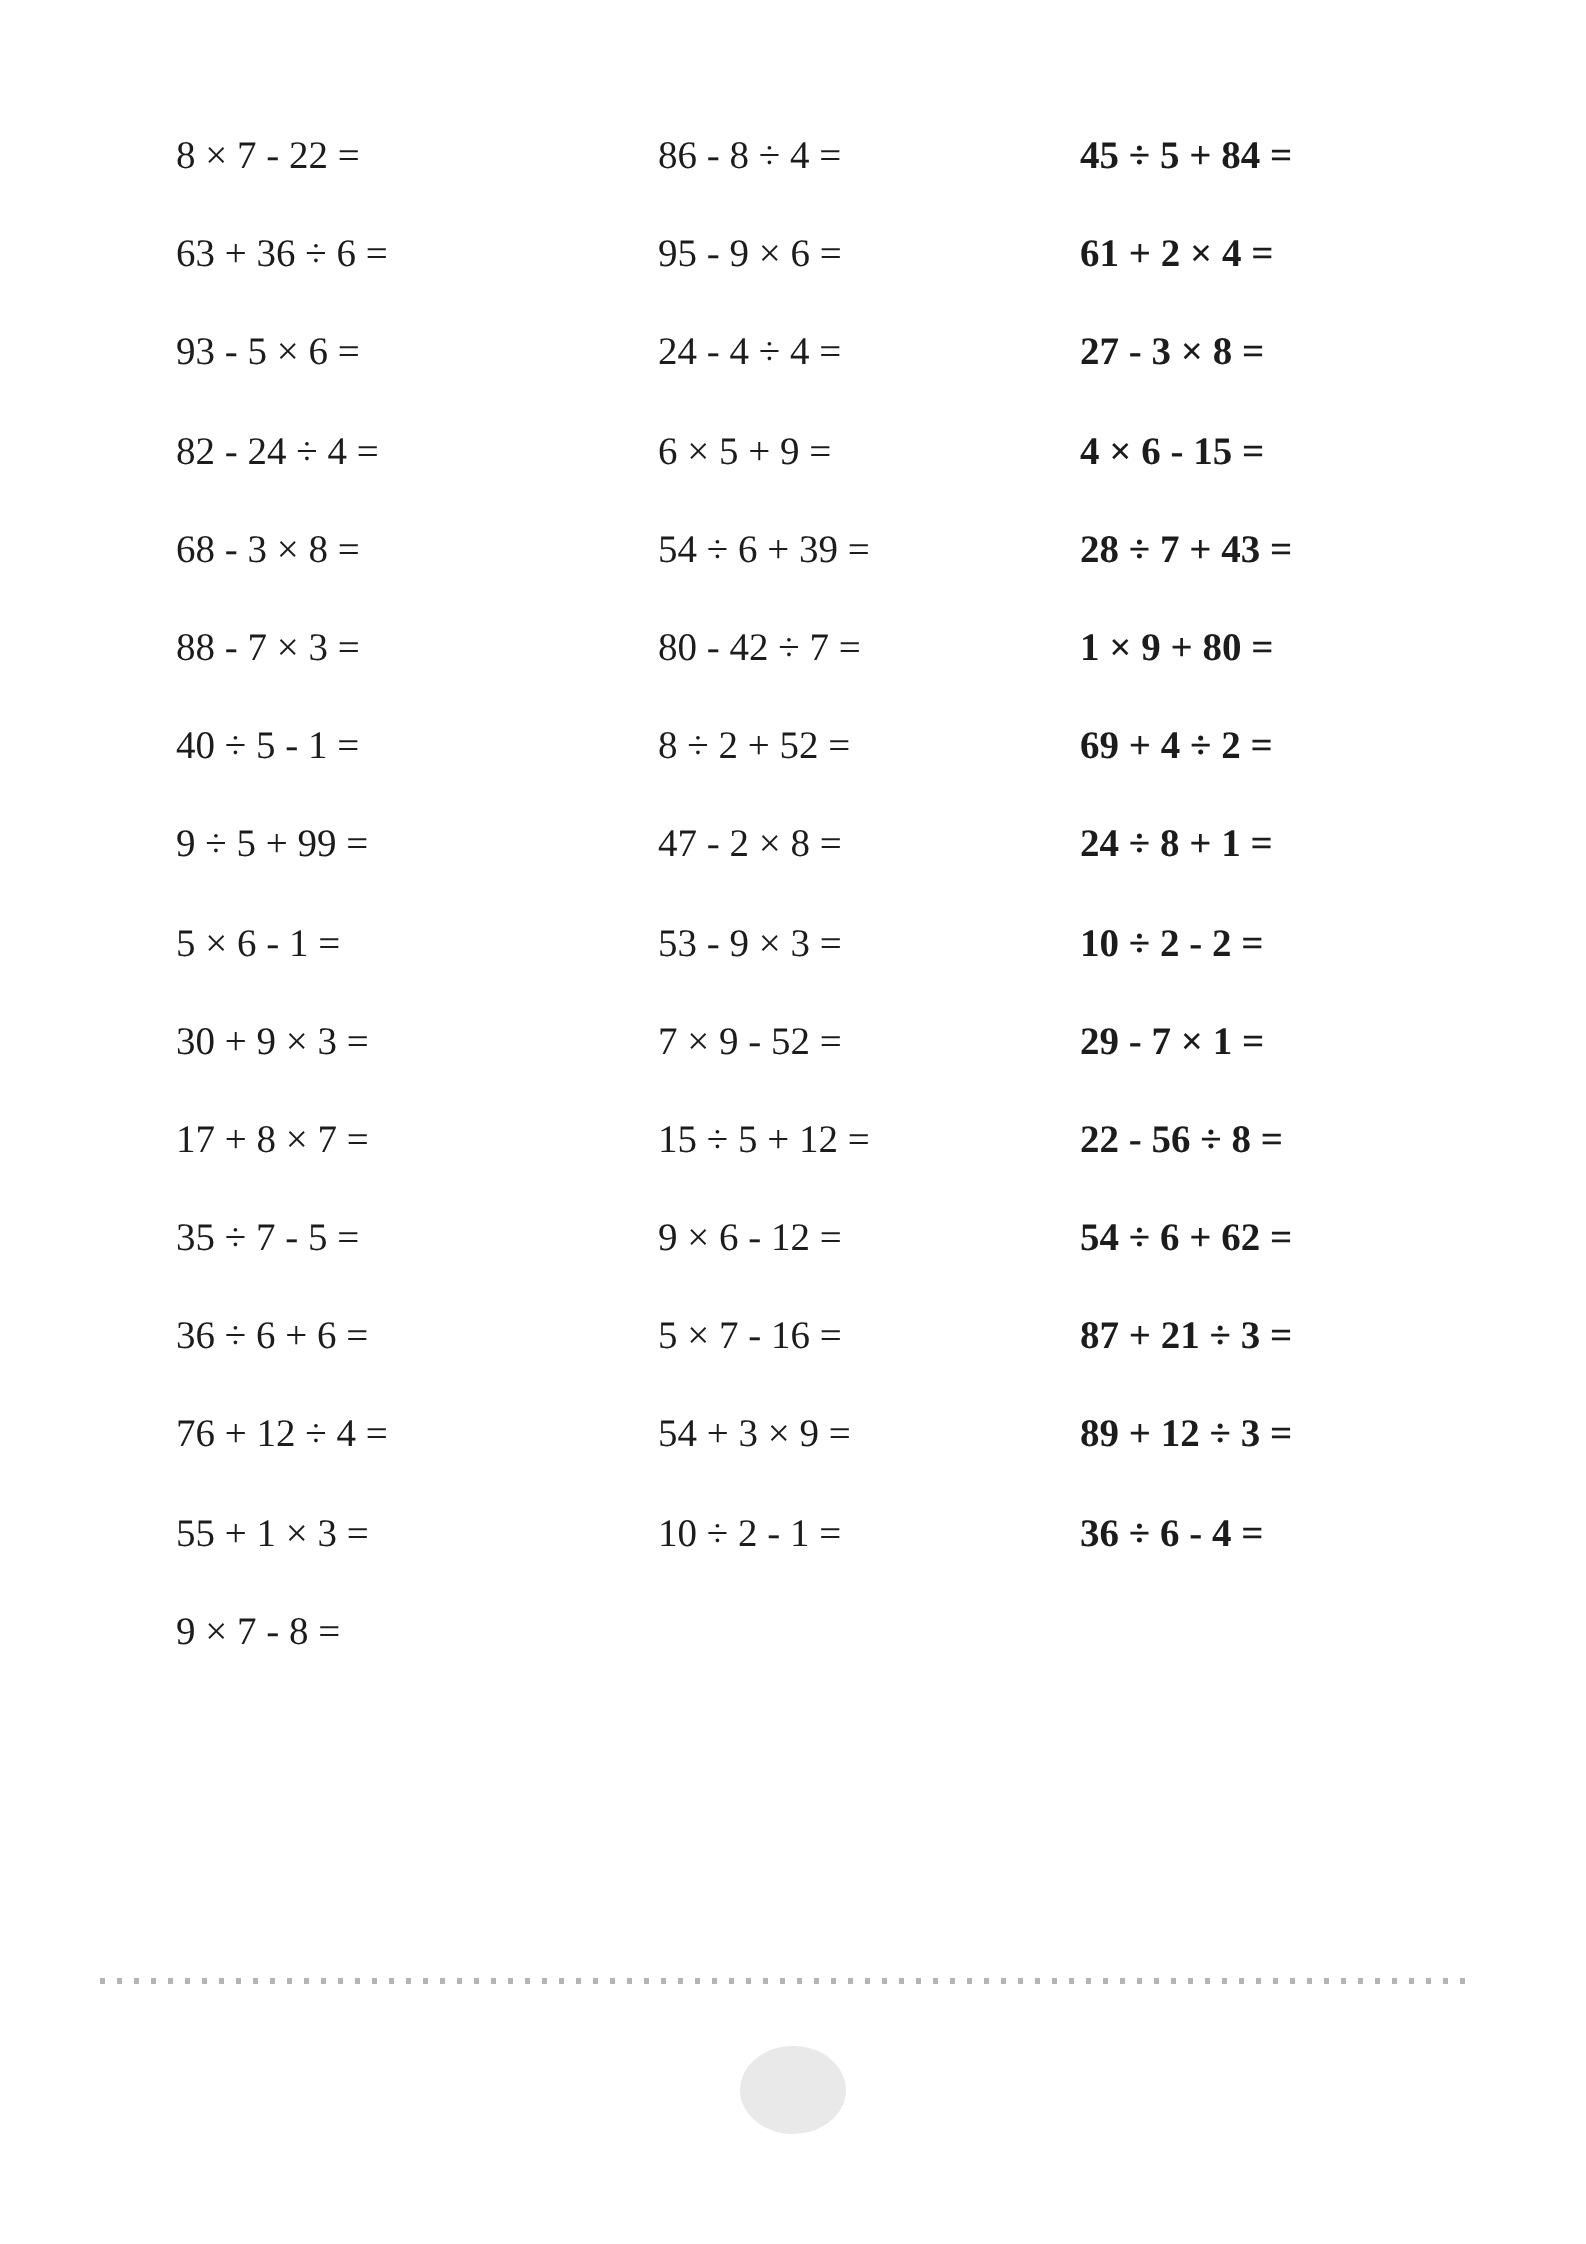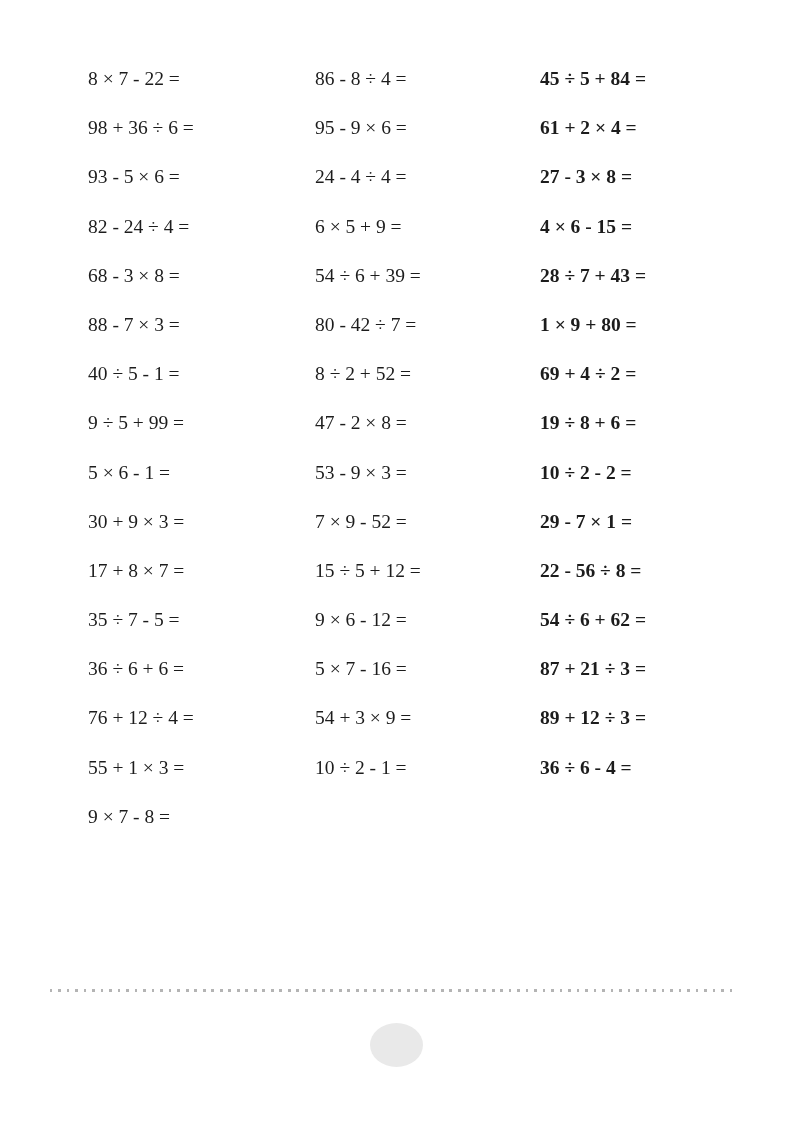--- a/index.html
+++ b/index.html
@@ -24,21 +24,21 @@
   }
   .cell {
     position: absolute;
     top: 0;
     font-size: 19.5px;
     line-height: 26px;
     white-space: pre;
     color: #1c1c1c;
   }
   .c0 { left: 88px; }
-  .c1 { left: 315px; text-align: right; }
+  .c1 { left: 329px; text-align: right; }
   .c2 { left: 540px; font-weight: bold; }
   .divider {
     position: absolute;
     left: 50px;
     top: 989px;
     width: 688px;
     height: 2.5px;
   }
   .footer-oval {
     position: absolute;
@@ -53,21 +53,21 @@
 <body>
 
 <div class="page" style="background: rgb(255, 255, 255);">
   <div class="problems" id="problem-grid">
       <div class="row">
         <span class="cell c0">8 × 7 - 22 =</span>
         <span class="cell c1">86 - 8 ÷ 4 =</span>
         <span class="cell c2">45 ÷ 5 + 84 =</span>
       </div>
       <div class="row">
-        <span class="cell c0">98 + 36 ÷ 6 =</span>
+        <span class="cell c0">63 + 36 ÷ 6 =</span>
         <span class="cell c1">95 - 9 × 6 =</span>
         <span class="cell c2">61 + 2 × 4 =</span>
       </div>
       <div class="row">
         <span class="cell c0">93 - 5 × 6 =</span>
         <span class="cell c1">24 - 4 ÷ 4 =</span>
         <span class="cell c2">27 - 3 × 8 =</span>
       </div>
       <div class="row">
         <span class="cell c0">82 - 24 ÷ 4 =</span>
@@ -85,21 +85,21 @@
         <span class="cell c2">1 × 9 + 80 =</span>
       </div>
       <div class="row">
         <span class="cell c0">40 ÷ 5 - 1 =</span>
         <span class="cell c1">8 ÷ 2 + 52 =</span>
         <span class="cell c2">69 + 4 ÷ 2 =</span>
       </div>
       <div class="row">
         <span class="cell c0">9 ÷ 5 + 99 =</span>
         <span class="cell c1">47 - 2 × 8 =</span>
-        <span class="cell c2">19 ÷ 8 + 6 =</span>
+        <span class="cell c2">24 ÷ 8 + 1 =</span>
       </div>
       <div class="row">
         <span class="cell c0">5 × 6 - 1 =</span>
         <span class="cell c1">53 - 9 × 3 =</span>
         <span class="cell c2">10 ÷ 2 - 2 =</span>
       </div>
       <div class="row">
         <span class="cell c0">30 + 9 × 3 =</span>
         <span class="cell c1">7 × 9 - 52 =</span>
         <span class="cell c2">29 - 7 × 1 =</span>

